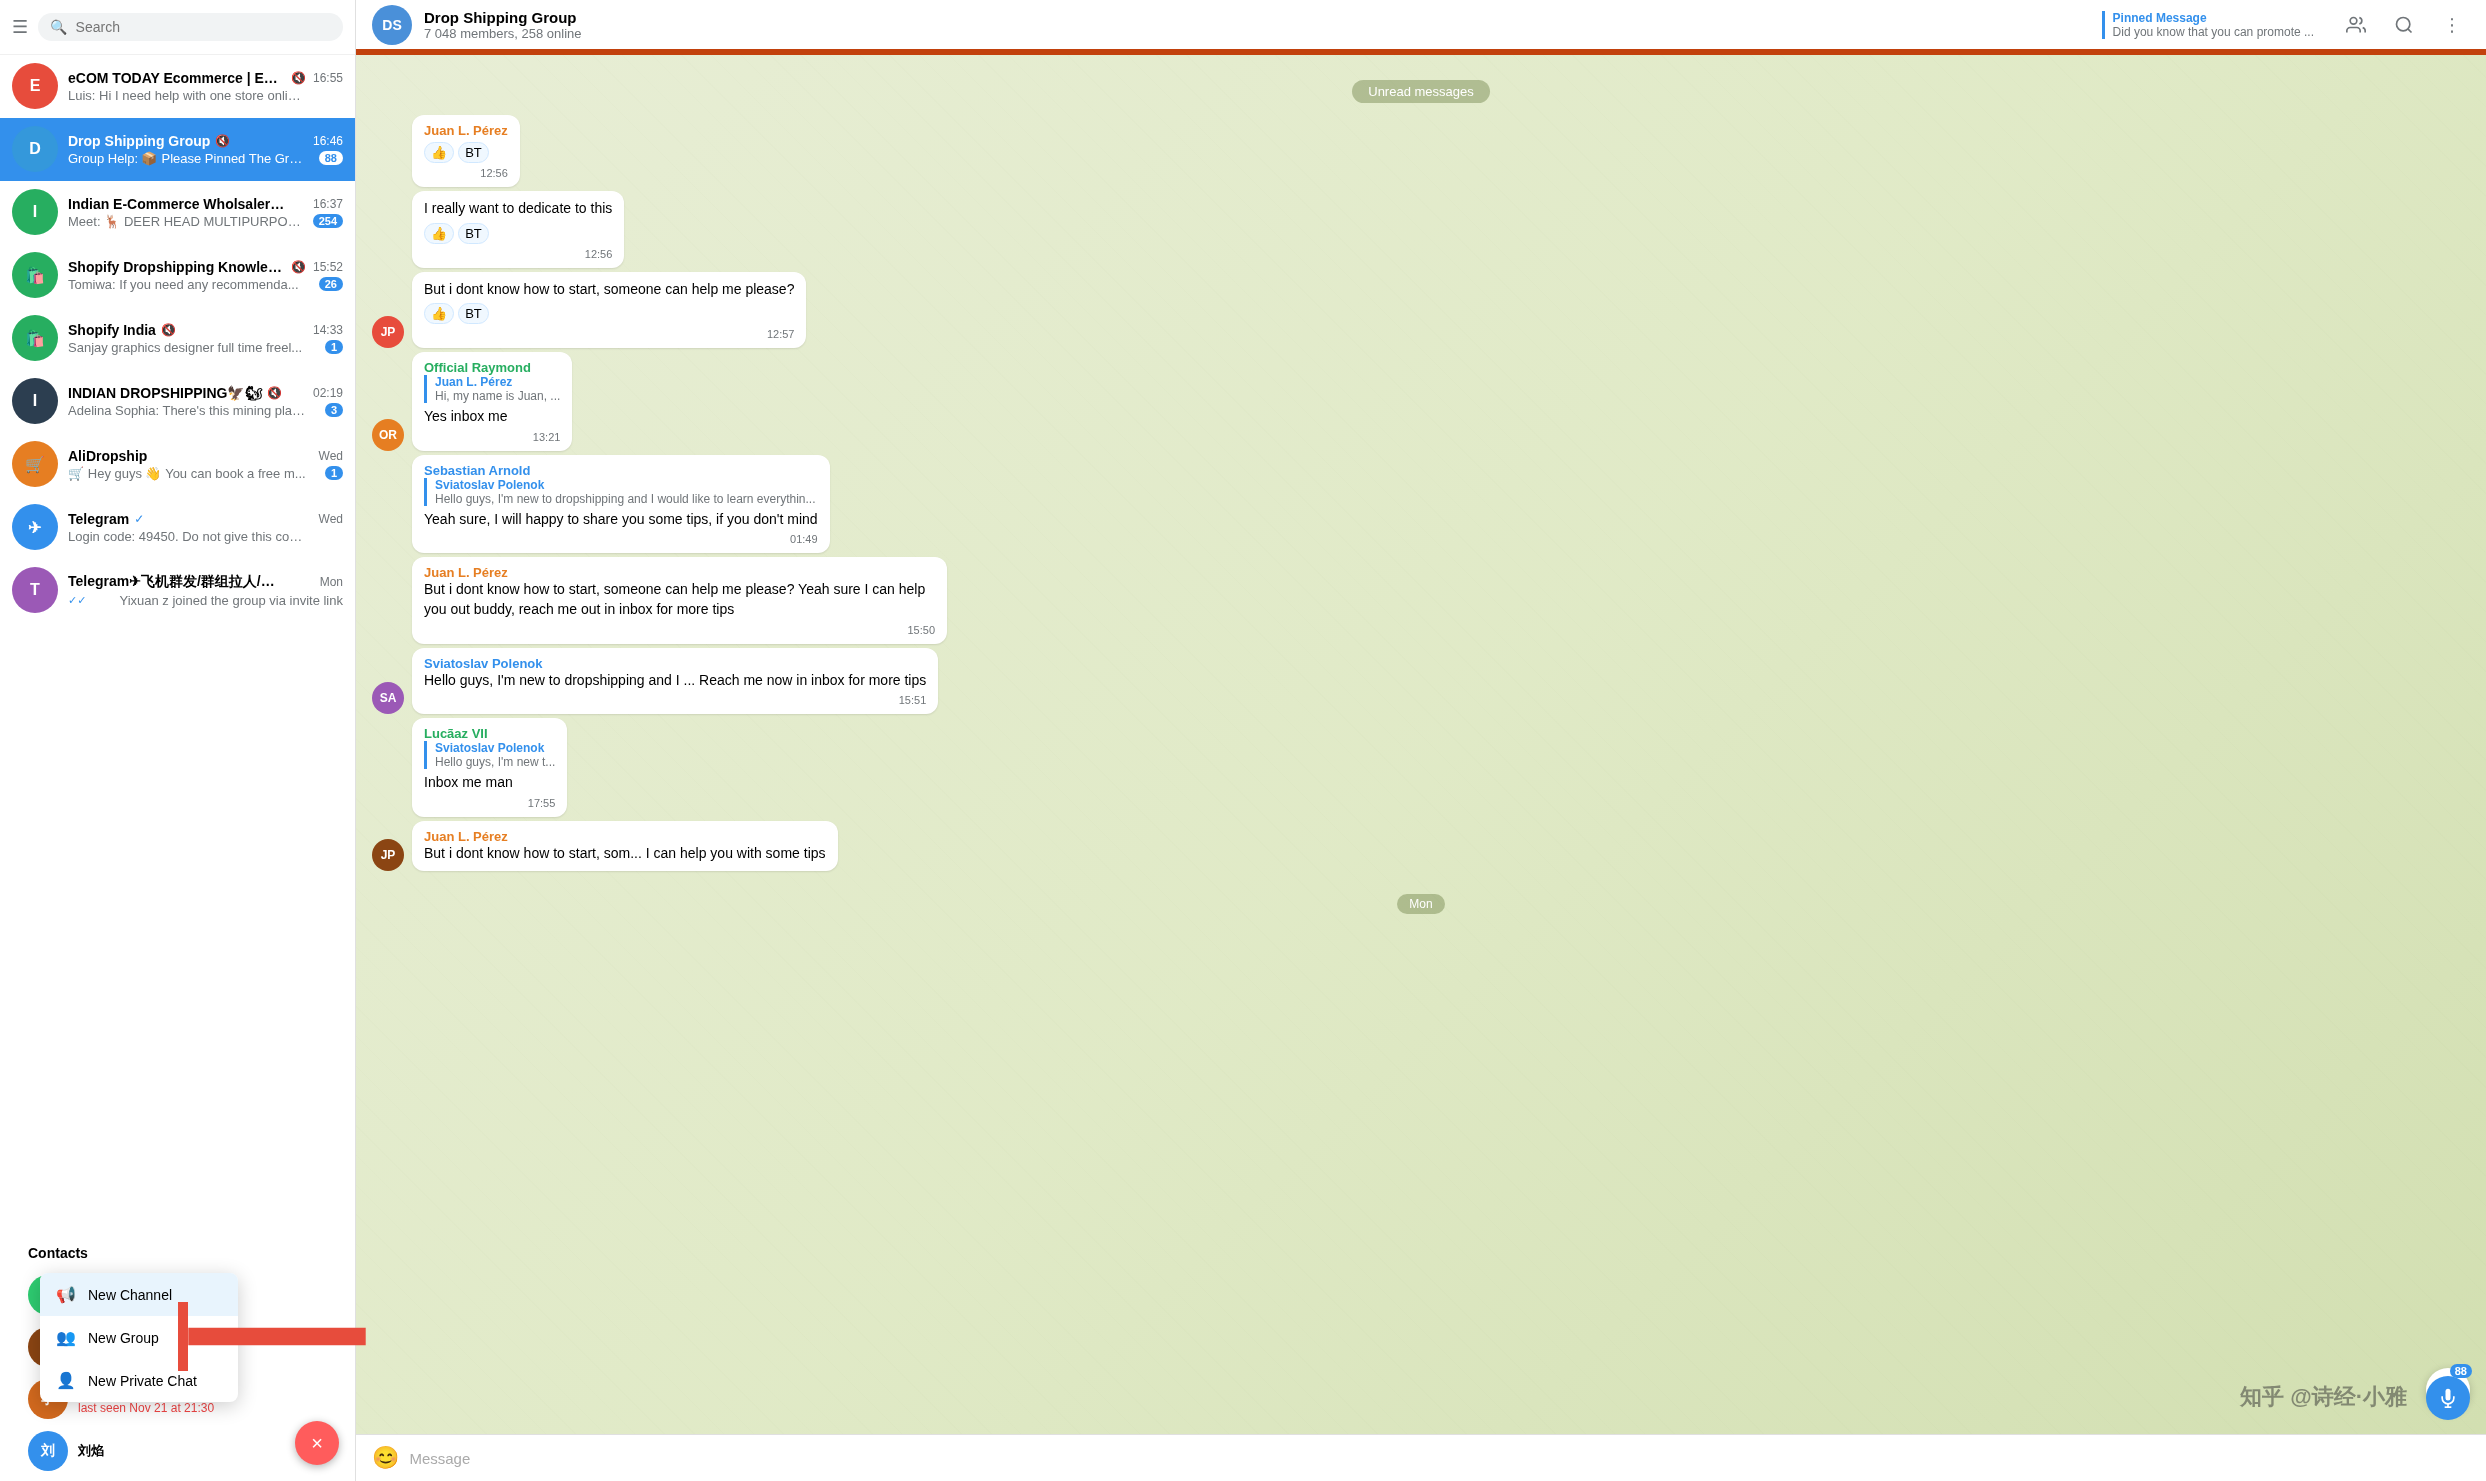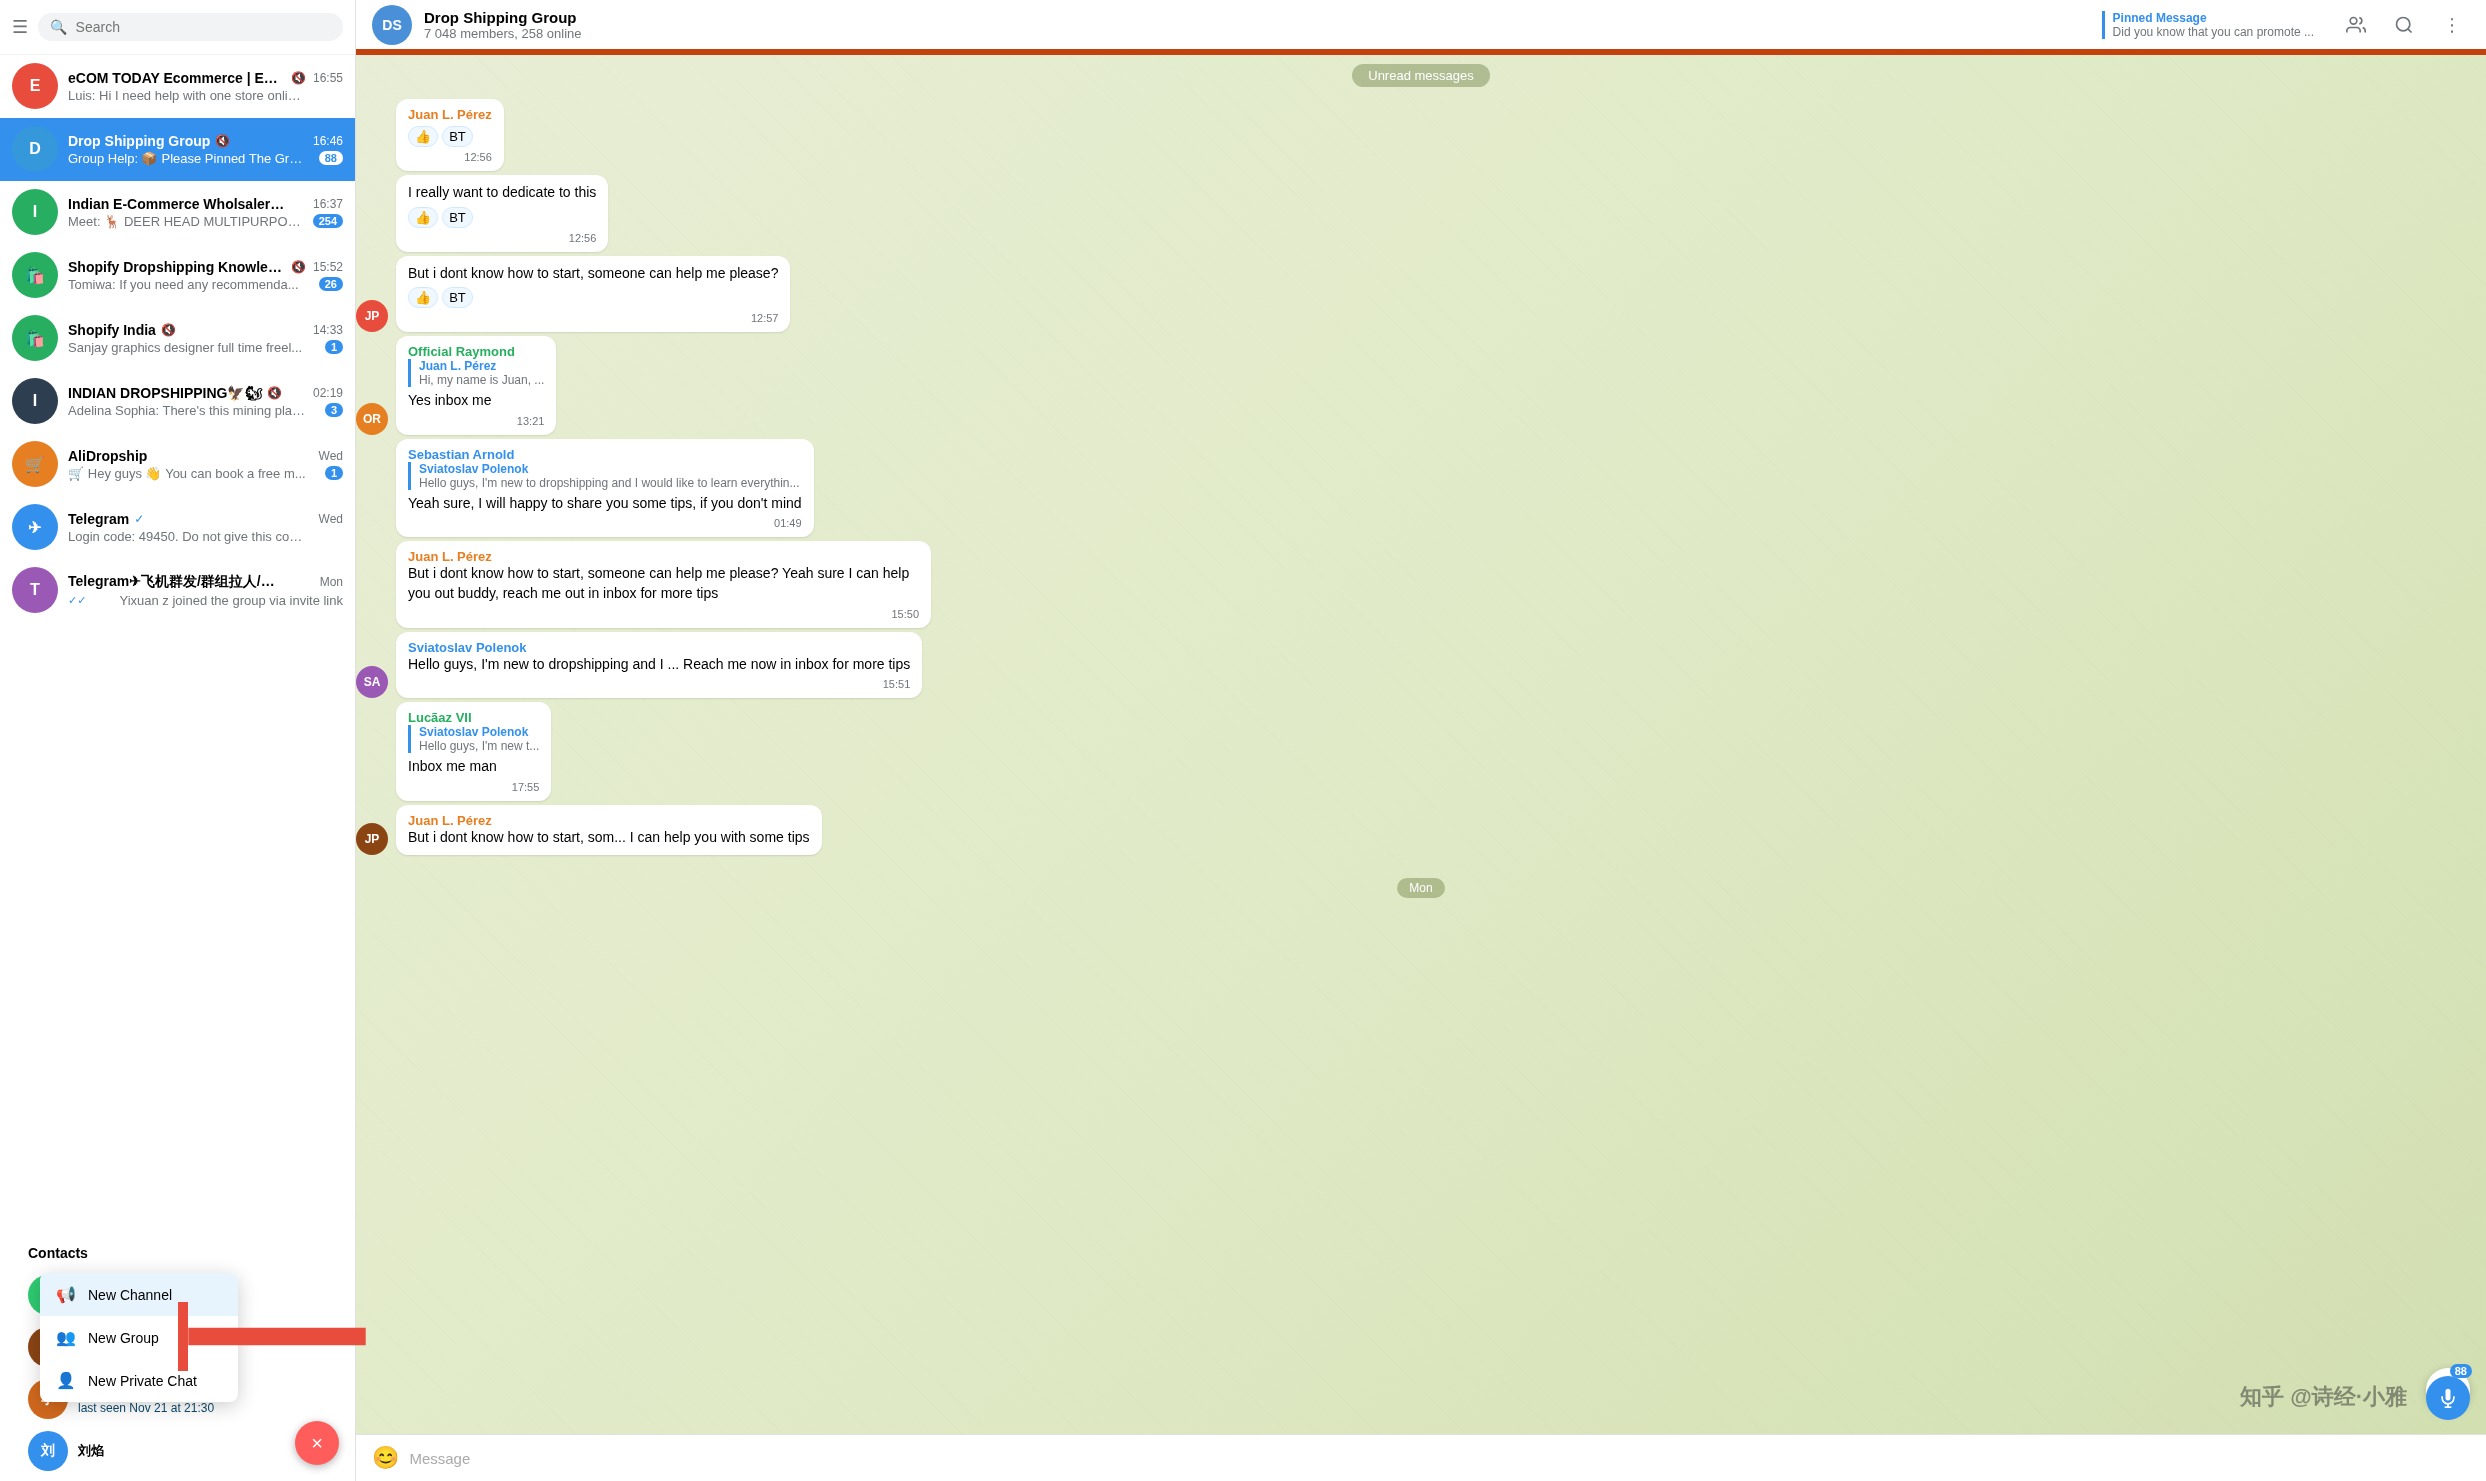--- a/index.html
+++ b/index.html
@@ -33,21 +33,21 @@
     .verified-icon { color: #3390ec; font-size: 12px; margin-left: 3px; }
     .checkmark { color: #707579; font-size: 11px; margin-right: 3px; }
     .checkmark.blue { color: #3390ec; }
 
     .contacts-section { padding: 12px 28px 4px; }
     .contacts-title { font-weight: 600; font-size: 14px; color: #000; margin-bottom: 8px; }
     .contact-item { display: flex; align-items: center; padding: 6px 0; gap: 10px; cursor: pointer; }
     .contact-avatar { width: 40px; height: 40px; border-radius: 50%; display: flex; align-items: center; justify-content: center; font-weight: bold; color: #fff; font-size: 14px; flex-shrink: 0; }
     .contact-info { flex: 1; }
     .contact-name { font-size: 13px; font-weight: 600; color: #000; }
-    .contact-status { font-size: 12px; color: #0c4a6e; }
+    .contact-status { font-size: 12px; color: #ef4444; }
 
     
     .context-menu { position: absolute; bottom: 79px; left: 40px; background: #fff; border-radius: 8px; box-shadow: 0 4px 20px rgba(0,0,0,0.2); z-index: 100; min-width: 198px; overflow: hidden; }
     .context-menu-item { display: flex; align-items: center; padding: 12px 16px; gap: 12px; cursor: pointer; font-size: 14px; color: #000; }
     .context-menu-item.active-item { background: #e8f4fd; }
     .context-icon { font-size: 16px; color: #707579; width: 20px; text-align: center; }
 
     
     .fab-btn { position: absolute; bottom: 16px; right: 16px; width: 44px; height: 44px; border-radius: 50%; background: #3390ec; display: flex; align-items: center; justify-content: center; color: #fff; font-size: 20px; cursor: pointer; box-shadow: 0 2px 8px rgba(0,0,0,0.3); z-index: 10; }
     .fab-close { background: #ff5c5c; }
@@ -64,21 +64,21 @@
     .chat-header-info { flex: 1; }
     .chat-header-name { font-weight: 700; font-size: 15px; color: #000; }
     .chat-header-members { font-size: 13px; color: #707579; }
     .pinned-msg { font-size: 12px; border-left: 3px solid #3390ec; padding-left: 8px; }
     .pinned-msg-label { color: #3390ec; font-weight: 600; font-size: 12px; }
     .pinned-msg-text { color: #707579; font-size: 12px; }
 
     .header-icon-btn { width: 36px; height: 36px; display: flex; align-items: center; justify-content: center; cursor: pointer; color: #707579; font-size: 18px; border-radius: 50%; }
 
     
-    .messages-container { flex: 1; overflow-y: auto; z-index: 2; position: relative; display: flex; flex-direction: column; gap: 4px; }
+    .messages-container { flex: 1; overflow-y: auto; padding: 16px; z-index: 2; position: relative; display: flex; flex-direction: column; gap: 4px; }
 
     .unread-divider { text-align: center; margin: 12px 0; }
     .unread-divider span { background: rgba(100,120,60,0.4); color: #fff; padding: 4px 16px; border-radius: 12px; font-size: 13px; }
 
     .message-group { display: flex; gap: 8px; margin-bottom: 4px; }
     .message-avatar { width: 32px; height: 32px; border-radius: 50%; display: flex; align-items: center; justify-content: center; color: #fff; font-size: 12px; font-weight: bold; flex-shrink: 0; align-self: flex-end; }
 
     .message-bubble { background: #fff; border-radius: 12px; padding: 8px 12px; max-width: 535px; position: relative; box-shadow: 0 1px 2px rgba(0,0,0,0.1); }
     .message-sender { font-weight: 600; font-size: 13px; color: #e17055; }
     .message-sender.blue { color: #3390ec; }

